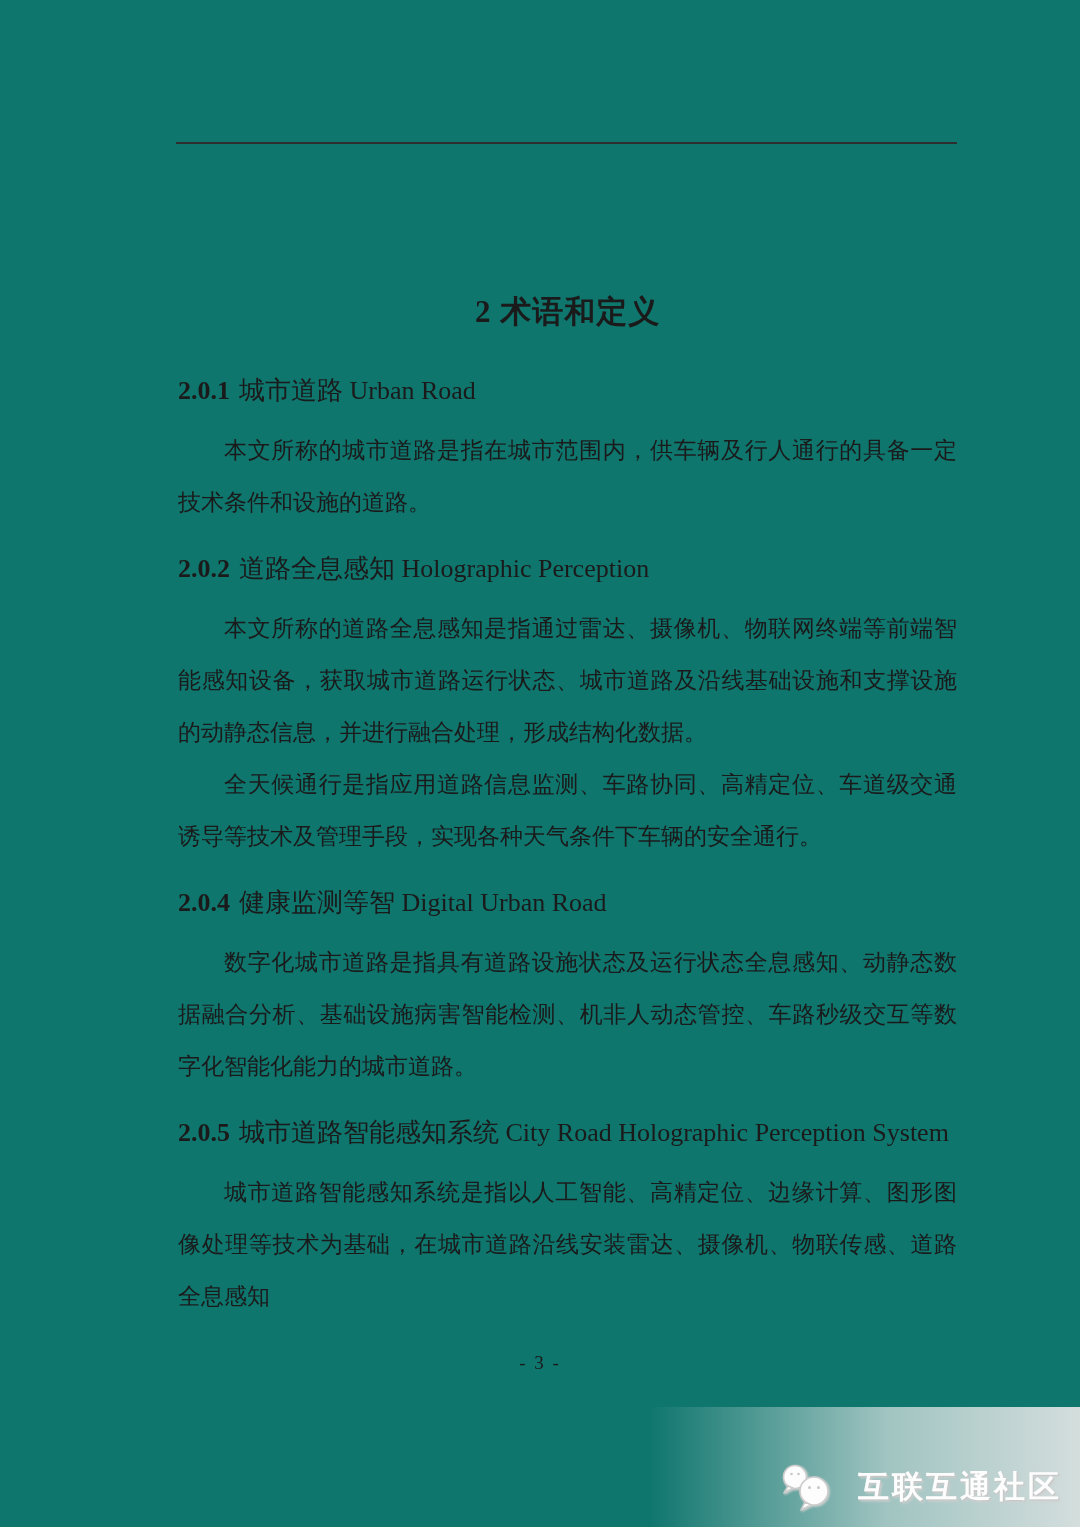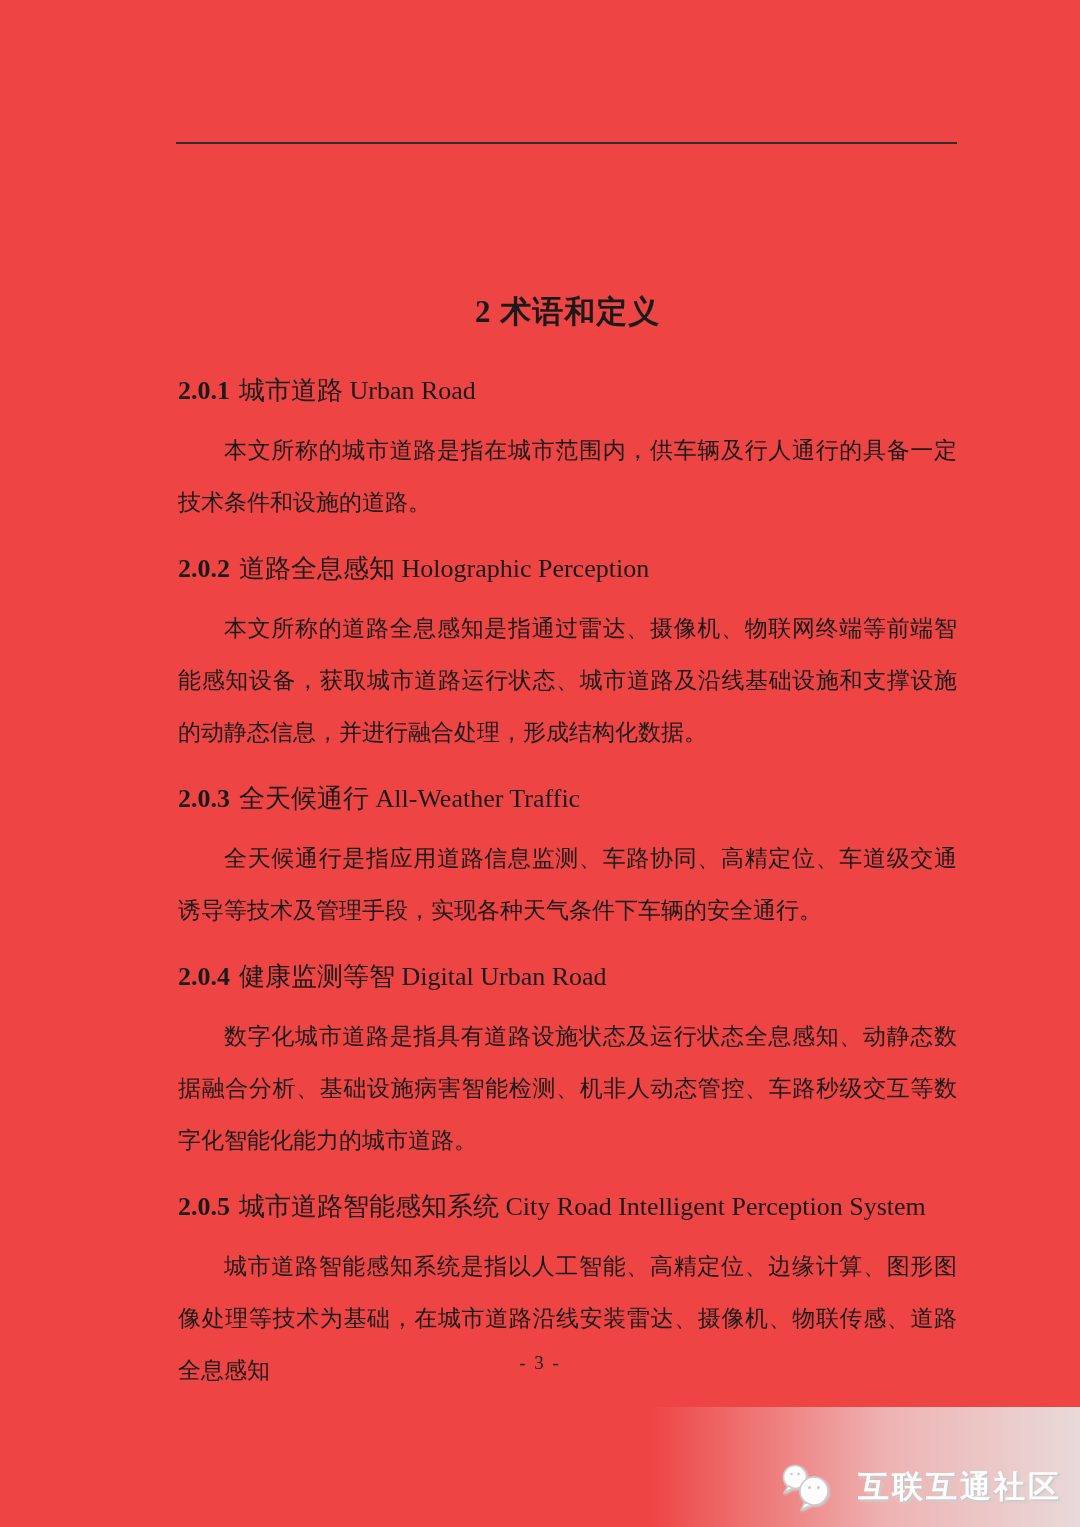--- a/index.html
+++ b/index.html
@@ -1,20 +1,20 @@
 <!DOCTYPE html>
 <html><head>
 <meta charset="utf-8">
 <style>
   html, body { margin: 0; padding: 0; background: #ffffff; }
   .page {
     position: relative;
     width: 1080px;
     height: 1527px;
-    background: #ef4444;
+    background: #0f766e;
     font-family: "Liberation Serif", "DejaVu Serif", serif;
     color: #1a1a1a;
     overflow: hidden;
   }
   .top-rule {
     position: absolute;
     left: 176px;
     top: 142px;
     width: 781px;
     border-top: 2.5px solid #2e2e2e;
@@ -103,31 +103,30 @@
       <p class="term-heading"><span class="term-num">2.0.1</span><span class="term-name">城市道路 Urban Road</span></p>
       <p class="term-body">本文所称的城市道路是指在城市范围内，供车辆及行人通行的具备一定技术条件和设施的道路。</p>
     </section>
 
     <section class="sec">
       <p class="term-heading"><span class="term-num">2.0.2</span><span class="term-name">道路全息感知 Holographic Perception</span></p>
       <p class="term-body">本文所称的道路全息感知是指通过雷达、摄像机、物联网终端等前端智能感知设备，获取城市道路运行状态、城市道路及沿线基础设施和支撑设施的动静态信息，并进行融合处理，形成结构化数据。</p>
     </section>
 
     <section class="sec">
-      <p class="term-heading"><span class="term-num">2.0.3</span><span class="term-name">全天候通行 All-Weather Traffic</span></p>
       <p class="term-body">全天候通行是指应用道路信息监测、车路协同、高精定位、车道级交通诱导等技术及管理手段，实现各种天气条件下车辆的安全通行。</p>
     </section>
 
     <section class="sec">
       <p class="term-heading"><span class="term-num">2.0.4</span><span class="term-name">健康监测等智 Digital Urban Road</span></p>
       <p class="term-body">数字化城市道路是指具有道路设施状态及运行状态全息感知、动静态数据融合分析、基础设施病害智能检测、机非人动态管控、车路秒级交互等数字化智能化能力的城市道路。</p>
     </section>
 
     <section class="sec">
-      <p class="term-heading"><span class="term-num">2.0.5</span><span class="term-name">城市道路智能感知系统 City Road Intelligent Perception System</span></p>
+      <p class="term-heading"><span class="term-num">2.0.5</span><span class="term-name">城市道路智能感知系统 City Road Holographic Perception System</span></p>
       <p class="term-body">城市道路智能感知系统是指以人工智能、高精定位、边缘计算、图形图像处理等技术为基础，在城市道路沿线安装雷达、摄像机、物联传感、道路全息感知</p>
     </section>
 
   </div>
 
   <div class="page-number">- 3 -</div>
 
   <div class="watermark-strip"></div>
 
   <div class="watermark">

